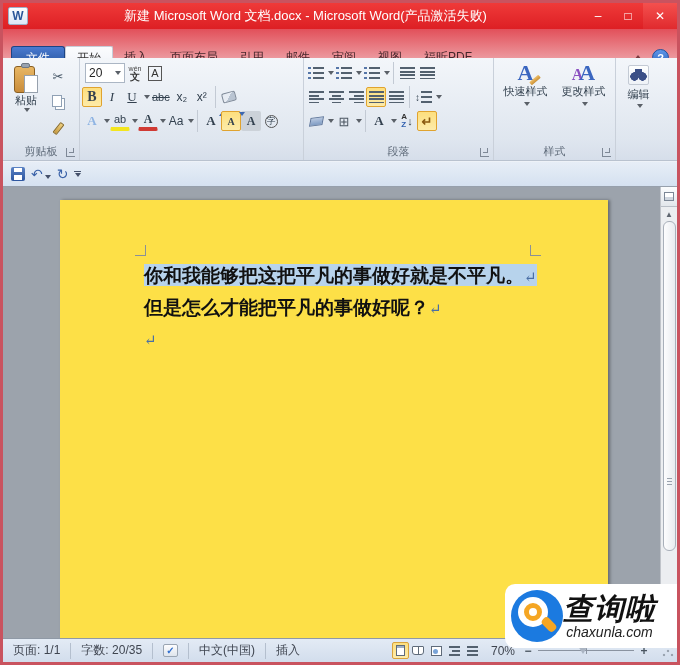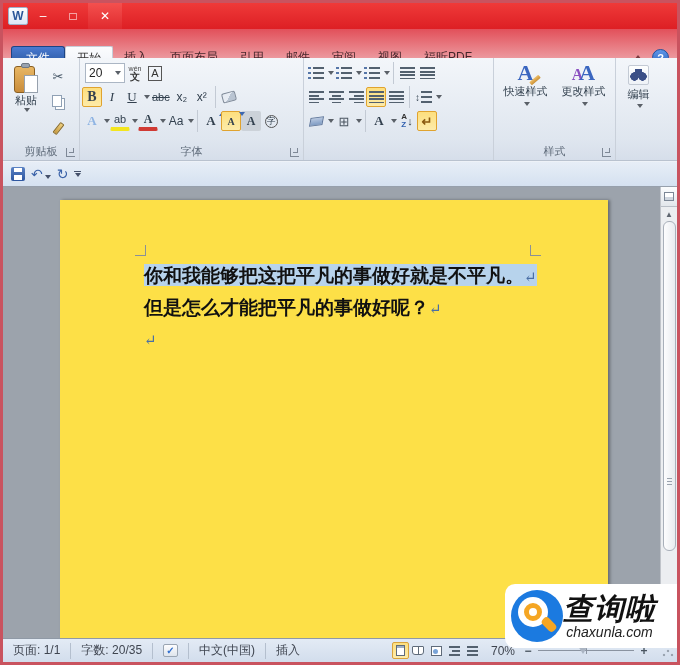--- a/index.html
+++ b/index.html
@@ -158,20 +158,21 @@
   .zthumb { position:absolute; left:42%; top:-4px; width:0; height:0; border-left:5px solid transparent; border-right:5px solid transparent; border-top:8px solid #aab4c2; }
   .grip { width:14px; height:14px; margin:0 2px 0 4px; background:radial-gradient(circle at 11px 3px,#9aa4b0 1.3px,transparent 1.6px),radial-gradient(circle at 11px 11px,#9aa4b0 1.3px,transparent 1.6px),radial-gradient(circle at 3px 11px,#9aa4b0 1.3px,transparent 1.6px),radial-gradient(circle at 7px 7px,#9aa4b0 1.3px,transparent 1.6px); }
 </style>
 </head>
 <body>
 
 <div class="win">
 
   <div class="titlebar">
     <div class="appbadge">W</div>
+    <div class="title">新建 Microsoft Word 文档.docx - Microsoft Word(产品激活失败)</div>
     <div class="winbtns">
       <div class="wbtn">–</div>
       <div class="wbtn">□</div>
       <div class="wbtn close">✕</div>
     </div>
   </div>
 
   <div class="tabrow">
     <div class="filetab">文件</div>
     <div class="tab active">开始</div>
@@ -261,24 +262,20 @@
             <span class="dd"></span>
           <span class="vsep"></span>
           <span class="b g-grow">A</span>
           <span class="b hl g-shrink">A</span>
           <span class="b g-shade">A</span>
           <span class="b">
               <span class="g-circ">字</span>
             </span>
         </div>
       </div>
-      <div class="glabel">
-          <span>字体</span>
-        <span class="launcher"></span>
-        </div>
     </div>
 
     <div class="group" style="width:190px">
       <div style="flex:1">
         <div class="rrow">
           <span class="b">
               <span class="ic-list">
                 <span class="dots3"></span>
                 <span class="lines3"></span>
               </span>
@@ -348,20 +345,24 @@
                 <span class="az">
                   <span>A</span>
                   <span style="color:#2f5fae">Z</span>
                 </span>
                 <span class="down">↓</span>
               </span>
           </span>
           <span class="b hl mark-btn">↵</span>
         </div>
       </div>
+      <div class="glabel">
+          <span>段落</span>
+        <span class="launcher"></span>
+        </div>
     </div>
 
     <div class="group" style="width:122px">
       <div class="gbody" style="justify-content:center;gap:2px">
         <div class="bigbtn">
           <span class="qs-ic">A</span>
           <span>快速样式</span>
           <span class="dd" style="margin-top:3px"></span>
         </div>
         <div class="bigbtn">

